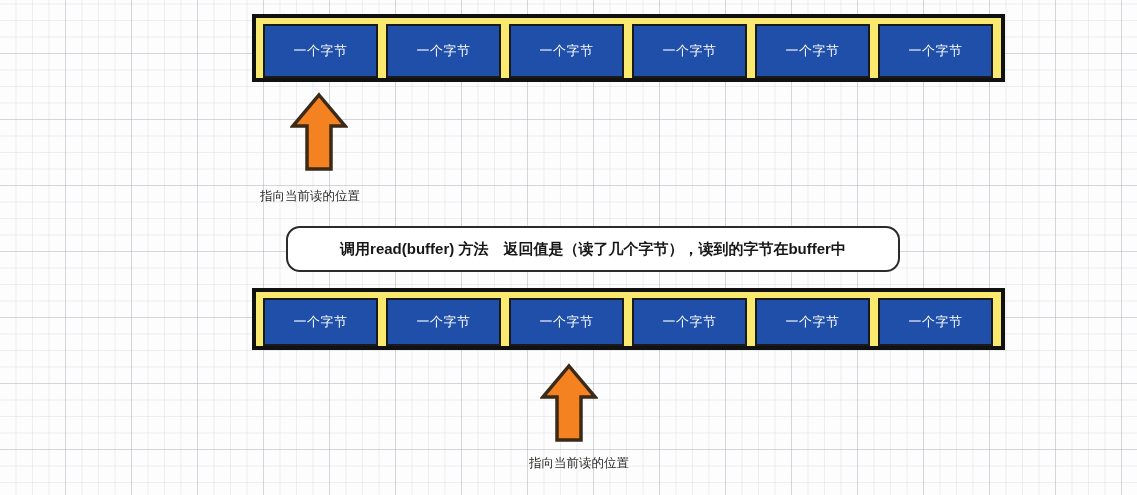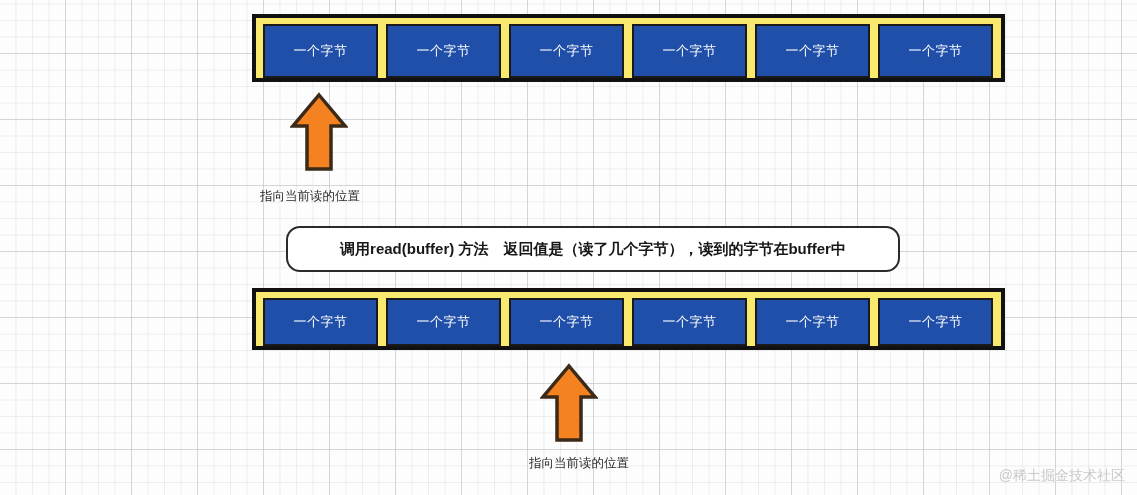--- a/index.html
+++ b/index.html
@@ -154,15 +154,14 @@
   </div>
 
   <div id="arrow-bottom" class="pointer-arrow">
     <svg width="58" height="80" viewBox="0 0 58 80" xmlns="http://www.w3.org/2000/svg">
       <polygon points="29,3 55,34 41,34 41,77 17,77 17,34 3,34" fill="#F58220" stroke="#3b2a18" stroke-width="3.5" stroke-linejoin="miter"></polygon>
     </svg>
   </div>
 
   <div id="caption-bottom" class="caption">指向当前读的位置</div>
 
-  <div id="watermark">@稀土掘金技术社区</div>
 
 </div>
 
 </body></html>

